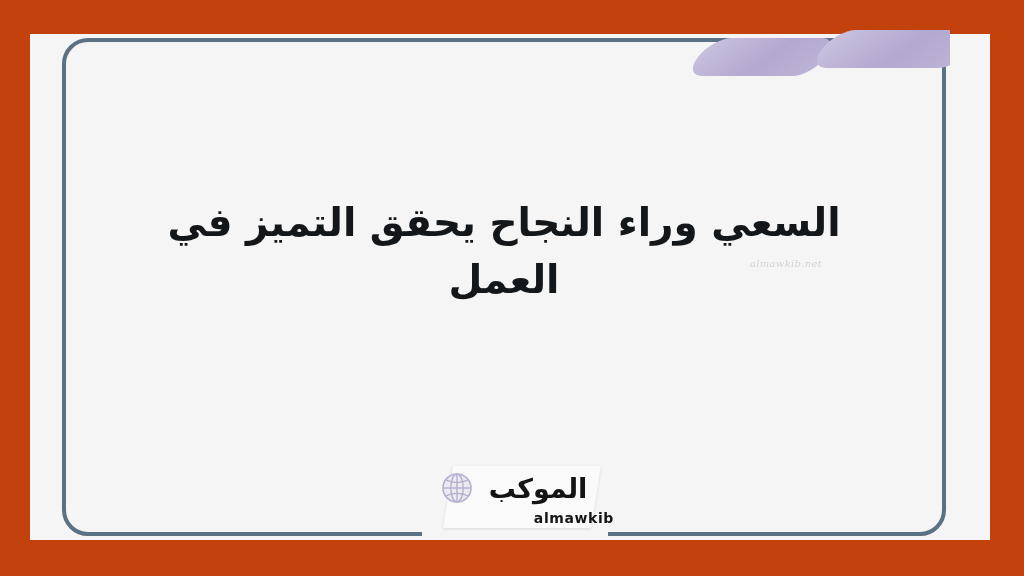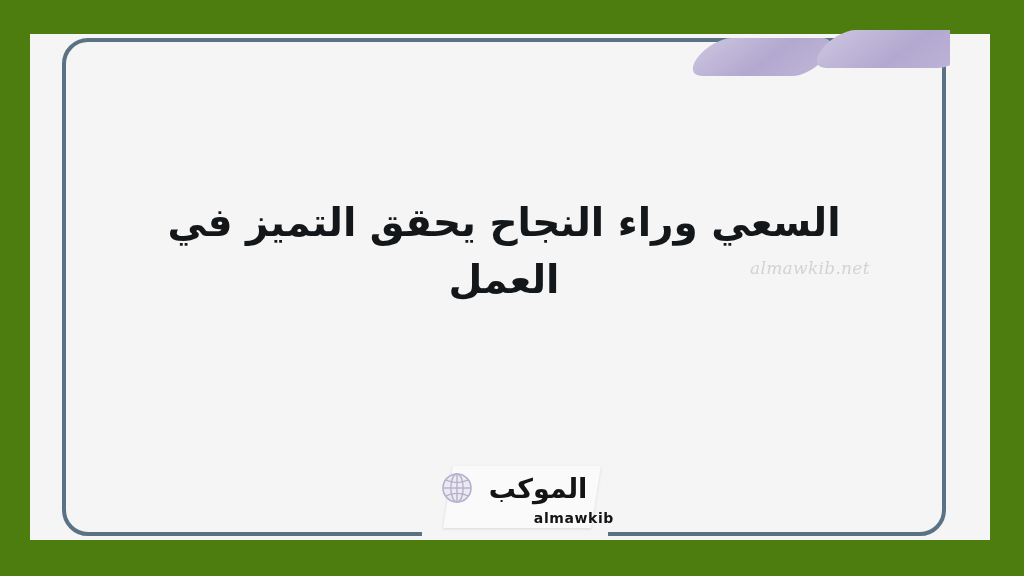--- a/index.html
+++ b/index.html
@@ -6,21 +6,21 @@
   html, body {
     width:1024px; height:576px;
     background:#ffffff;
     font-family:"DejaVu Sans","Liberation Sans",sans-serif;
     overflow:hidden;
   }
 
   #stage {
     position:relative;
     width:1024px; height:576px;
-    background:#4d7c0f;
+    background:#c2410c;
   }
 
   
   .card-plate {
     position:absolute;
     left:30px; top:34px;
     width:960px; height:506px;
     background:#f5f5f6;
   }
 
@@ -73,21 +73,21 @@
     letter-spacing:0;
     max-width:760px;
     margin-top:-70px;
   }
 
   
   .watermark {
     position:absolute;
     left:750px; top:258px;
     font-family:"DejaVu Serif","Liberation Serif",serif;
-    font-size:17px;
+    font-size:10px;
     color:#d3d3d6;
     letter-spacing:0.3px;
     z-index:5;
     white-space:nowrap;
     font-style:italic;
   }
 
   
   .logo-lockup {
     position:absolute;

